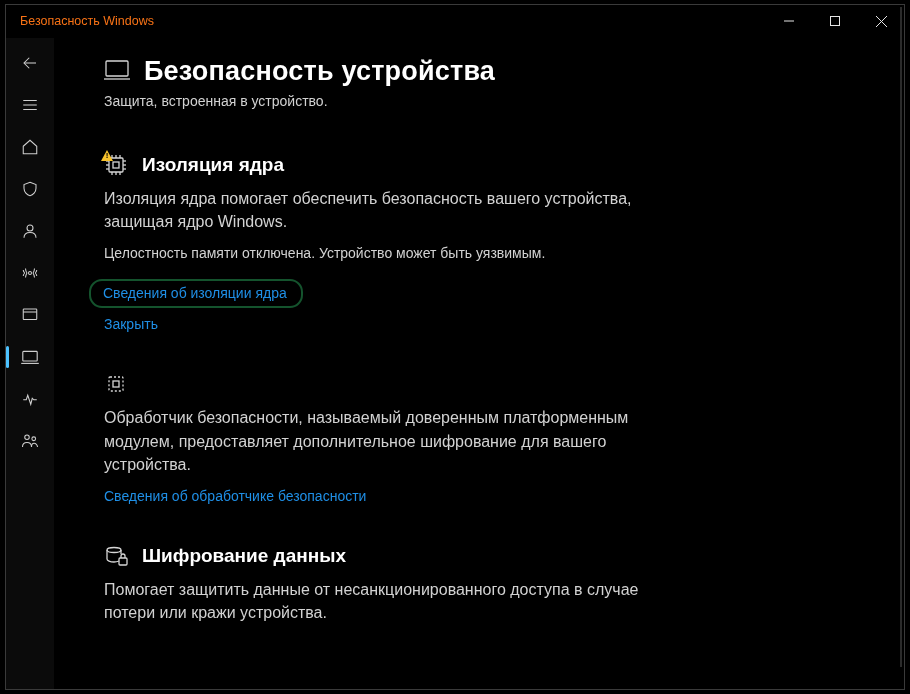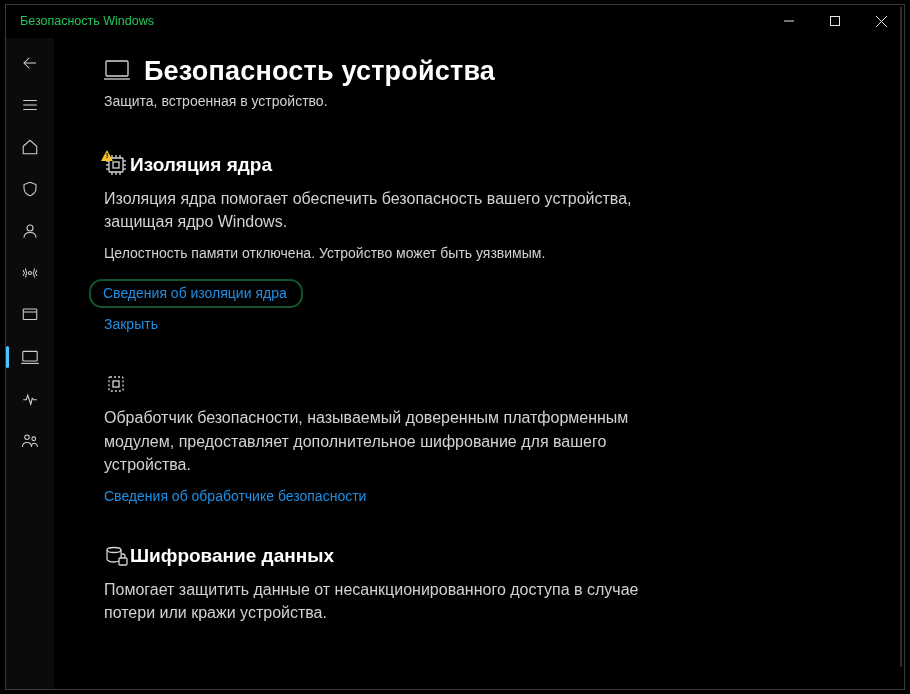--- a/index.html
+++ b/index.html
@@ -17,21 +17,21 @@
     background: #000;
     border: 1px solid #3a3a3a;
   }
 
   
   .titlebar {
     height: 32px;
     display: flex;
     align-items: center;
     padding-left: 14px;
-    color: #22c55e;
+    color: #f97316;
     font-size: 12.5px;
   }
   .titlebar-title { flex: 0 0 auto; }
   .titlebar-spacer { flex: 1; }
   .win-controls { display: flex; height: 32px; }
   .win-btn {
     width: 46px; height: 32px;
     display: flex; align-items: center; justify-content: center;
     color: #e6e6e6;
   }
@@ -88,21 +88,21 @@
     letter-spacing: 0.2px;
   }
   .page-sub {
     color: #d2d2d2;
     font-size: 14px;
     margin-bottom: 44px;
   }
 
   .section { margin-bottom: 40px; max-width: 560px; }
   .sec-head {
-    display: flex; align-items: center; gap: 2px;
+    display: flex; align-items: center; gap: 14px;
     margin-bottom: 10px;
   }
   .sec-head h2 {
     font-size: 19px;
     font-weight: 600;
   }
   .sec-ico {
     width: 24px; height: 24px;
     position: relative;
     flex: 0 0 24px;

